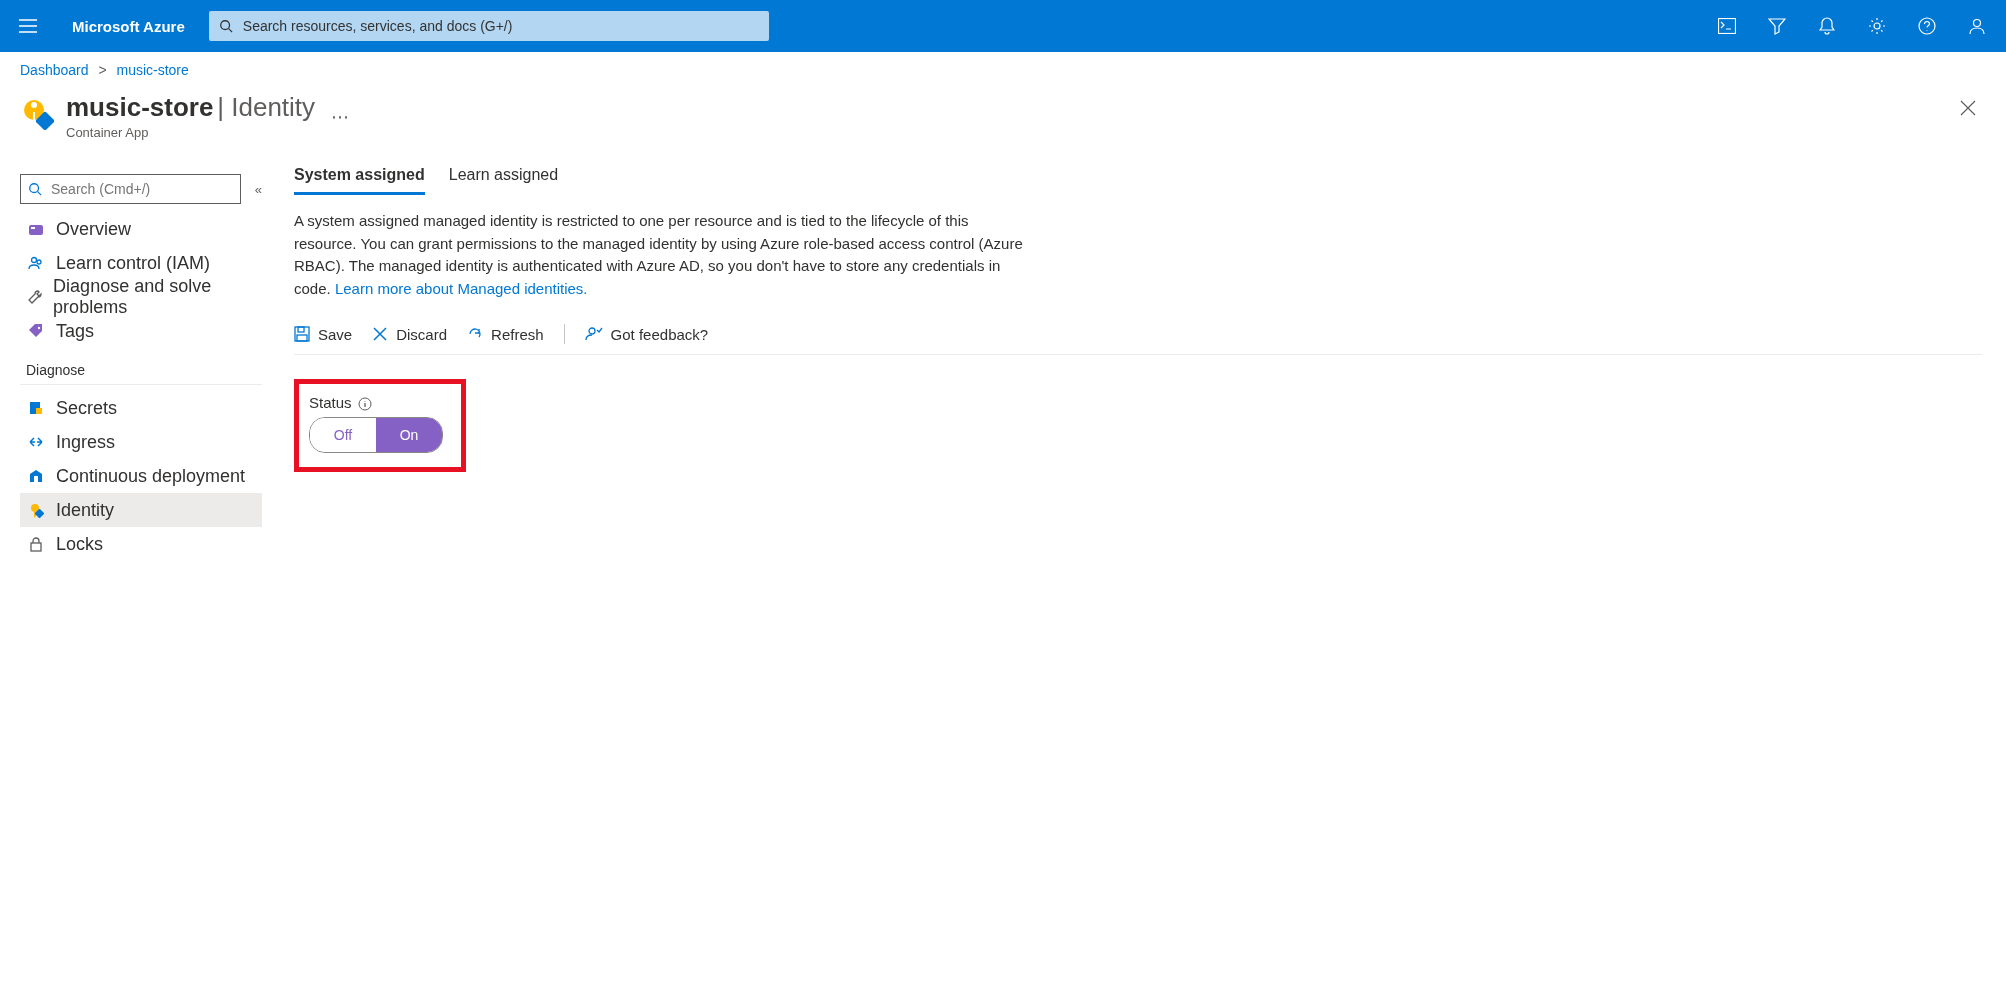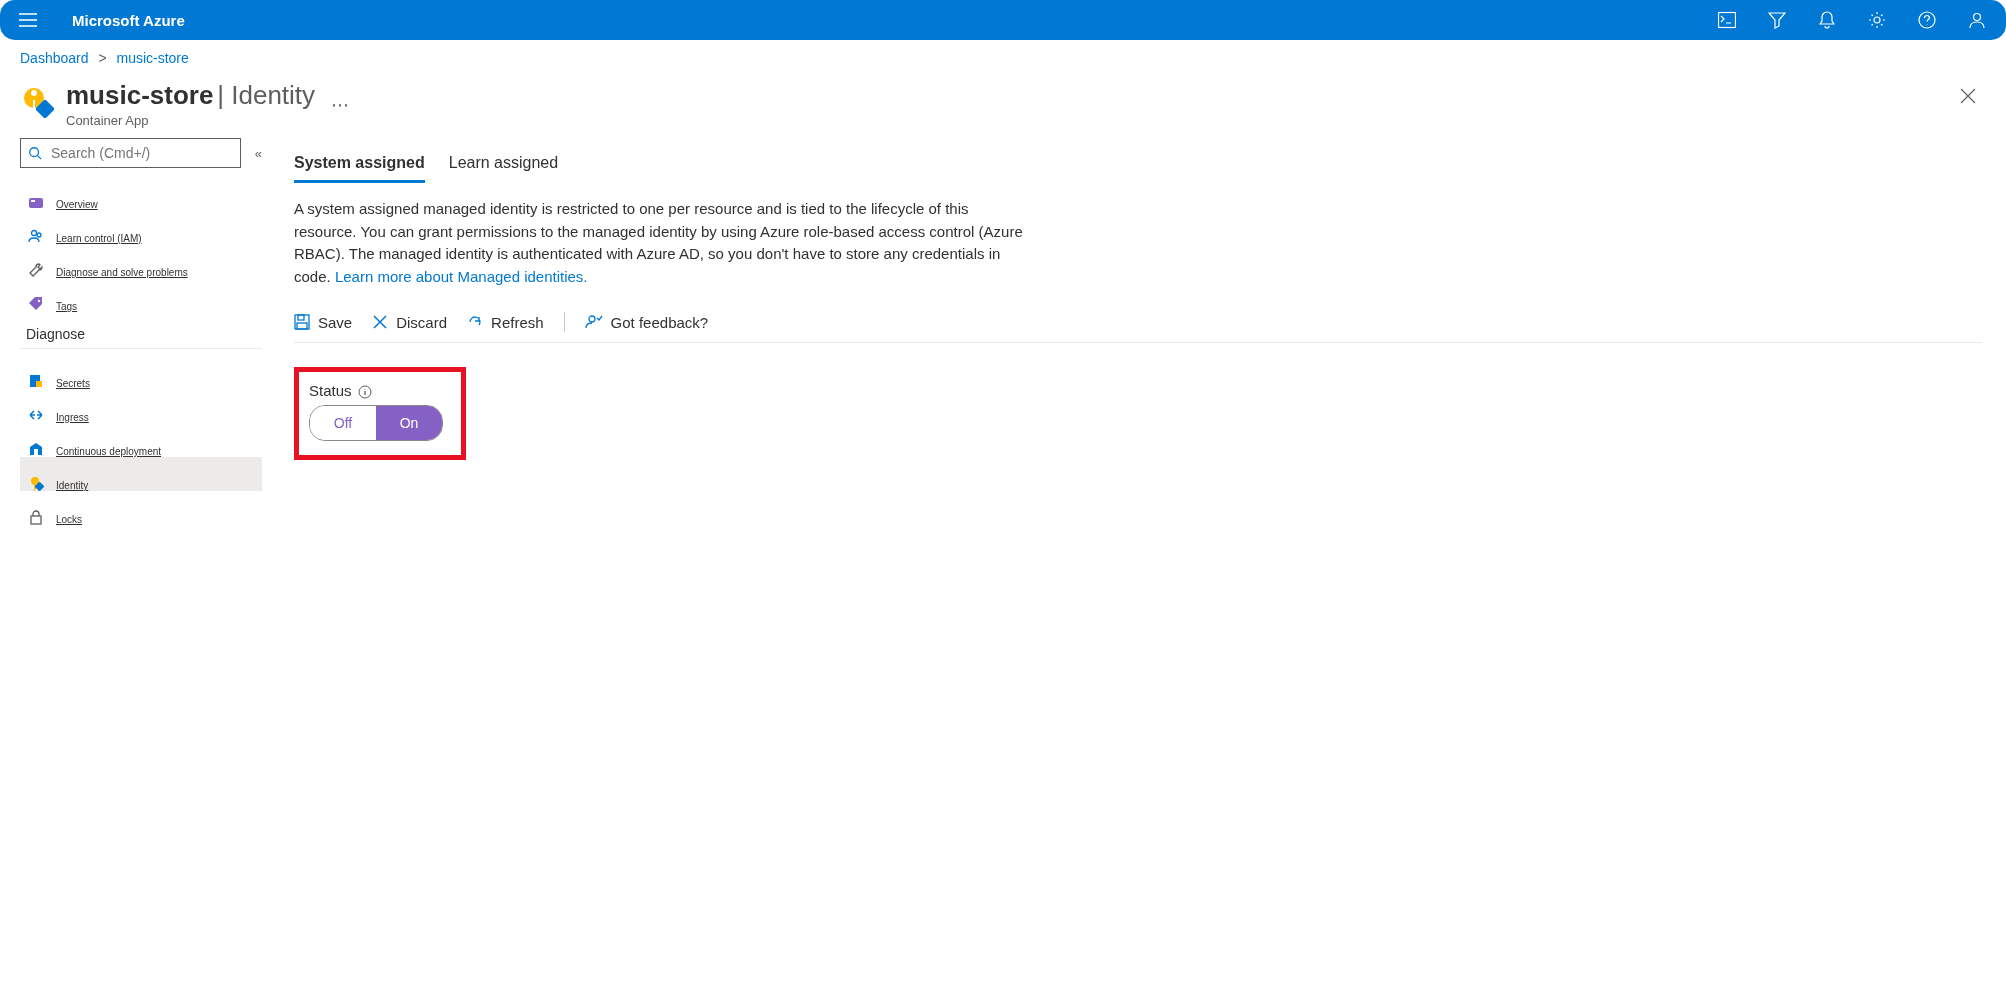--- a/index.html
+++ b/index.html
@@ -1,19 +1,19 @@
 <!DOCTYPE html>
 <html><head>
 <meta charset="utf-8">
 <style>
 * { box-sizing: border-box; margin: 0; padding: 0; }
 body { font-family: "Segoe UI", -apple-system, sans-serif; font-size: 14px; color: #323130; background: #fff; }
 
 
-.topbar { background: #0078d4; height: 40px; display: flex; align-items: center; padding: 8px 8px; gap: 8px; border-radius: 15px; }
+.topbar { background: #0078d4; height: 52px; display: flex; align-items: center; padding: 8px 8px; gap: 8px; }
 .topbar .hamburger { width: 40px; height: 40px; display: flex; align-items: center; justify-content: center; cursor: pointer; }
 .topbar .brand { color: #fff; font-weight: 600; font-size: 15px; padding: 0 16px; white-space: nowrap; }
 .topbar .search-wrap { flex: 1; max-width: 560px; }
 .topbar .search { width: 100%; height: 30px; background: #b3d6f2; border: none; border-radius: 2px; padding: 0 10px 0 34px; font-size: 14px; color: #333; }
 .topbar .search::placeholder { color: #333; }
 .topbar .search-box { position: relative; }
 .topbar .search-box .sicon { position: absolute; left: 10px; top: 50%; transform: translateY(-50%); color: #333; }
 .topbar .spacer { flex: 1; }
 .topbar .ticon { width: 42px; height: 40px; display: flex; align-items: center; justify-content: center; color: #fff; cursor: pointer; }
 
@@ -26,27 +26,27 @@
 .page-header { display: flex; align-items: flex-start; padding: 4px 20px 10px 20px; }
 .page-header .res-icon { margin-right: 12px; margin-top: 4px; }
 .page-header .titles h1 { font-size: 26px; font-weight: 600; color: #323130; display: inline; }
 .page-header .titles .sub { font-size: 26px; font-weight: 400; color: #605e5c; }
 .page-header .titles .restype { font-size: 13px; color: #605e5c; margin-top: 2px; }
 .page-header .more { margin-left: 16px; margin-top: 14px; color: #605e5c; font-size: 18px; cursor: pointer; }
 .page-header .close { margin-left: auto; margin-right: 10px; margin-top: 8px; cursor: pointer; color: #605e5c; }
 
 
 .body { display: flex; }
-.sidebar { width: 270px; padding: 0 8px 0 20px; }
+.sidebar { width: 270px; padding: 0 8px 0 20px; margin-top: 24px; }
 .sidebar .search-row { display: flex; align-items: center; margin-bottom: 8px; }
 .sidebar .side-search { flex: 1; height: 30px; border: 1px solid #605e5c; padding: 0 8px 0 30px; font-size: 14px; }
 .sidebar .side-search-wrap { position: relative; flex: 1; }
 .sidebar .side-search-wrap .sicon { position: absolute; left: 8px; top: 50%; transform: translateY(-50%); color: #0078d4; }
 .sidebar .collapse { margin-left: 10px; color: #605e5c; cursor: pointer; font-size: 13px; }
-.sidebar .item { display: flex; align-items: flex-end; height: 34px; padding: 0 6px; cursor: pointer; font-size: 10px; text-decoration: underline; }
+.sidebar .item { display: flex; align-items: center; height: 34px; padding: 0 6px; cursor: pointer; font-size: 18px; }
 .sidebar .item .iicon { width: 20px; margin-right: 10px; display: flex; align-items: center; justify-content: center; }
 .sidebar .item.active { background: #edebe9; }
 .sidebar .group { font-size: 14px; color: #323130; font-weight: 400; padding: 14px 6px 6px 6px; border-bottom: 1px solid #edebe9; margin-bottom: 6px; }
 
 
 .main { flex: 1; padding: 8px 24px 24px 24px; }
 .tabs { display: flex; gap: 24px; border-bottom: 1px solid transparent; margin-bottom: 14px; }
 .tab { padding: 8px 0; font-size: 16px; cursor: pointer; color: #323130; }
 .tab.active { font-weight: 600; border-bottom: 3px solid #0078d4; }
 .desc { font-size: 15px; line-height: 1.5; max-width: 740px; margin-bottom: 18px; }
@@ -69,20 +69,31 @@
 </head>
 <body>
 
 <div class="topbar">
   <div class="hamburger">
     <svg width="18" height="14" viewBox="0 0 18 14">
         <path stroke="#fff" stroke-width="1.5" d="M0 1h18M0 7h18M0 13h18"></path>
       </svg>
   </div>
   <div class="brand">Microsoft Azure</div>
+  <div class="search-wrap">
+    <div class="search-box">
+      <span class="sicon">
+        <svg width="14" height="14" viewBox="0 0 16 16">
+            <circle cx="7" cy="7" r="5" fill="none" stroke="#333" stroke-width="1.5"></circle>
+            <path d="M11 11l4 4" stroke="#333" stroke-width="1.5"></path>
+          </svg>
+      </span>
+      <input class="search" placeholder="Search resources, services, and docs (G+/)" style="">
+    </div>
+  </div>
   <div class="spacer"></div>
   <div class="ticon">
       <svg width="18" height="16" viewBox="0 0 18 16">
         <rect x="0.5" y="0.5" width="17" height="15" fill="none" stroke="#fff" stroke-width="1.2"></rect>
         <path d="M3 4l3 3-3 3M8 11h5" stroke="#fff" stroke-width="1.2" fill="none"></path>
       </svg>
     </div>
   <div class="ticon">
       <svg width="18" height="18" viewBox="0 0 18 18">
         <path d="M1 2h16L11 9v6l-4 2v-8L1 2z" fill="none" stroke="#fff" stroke-width="1.2"></path>

